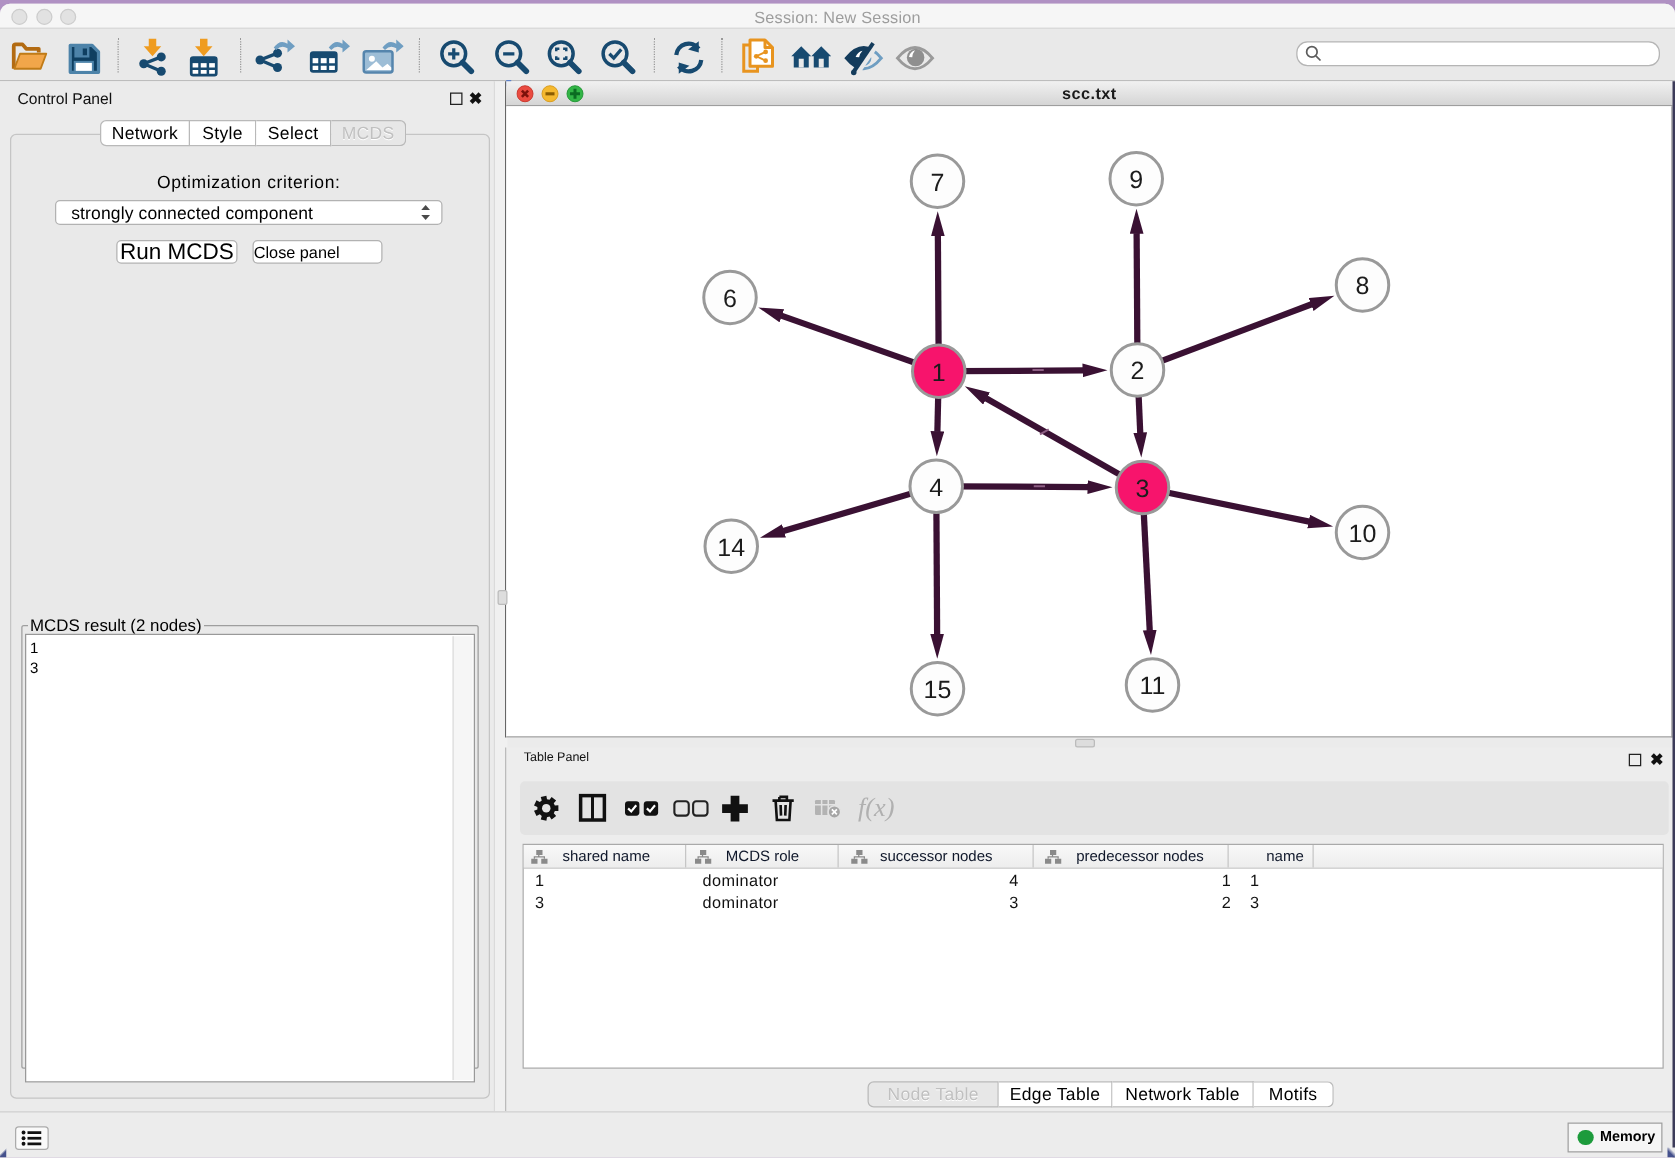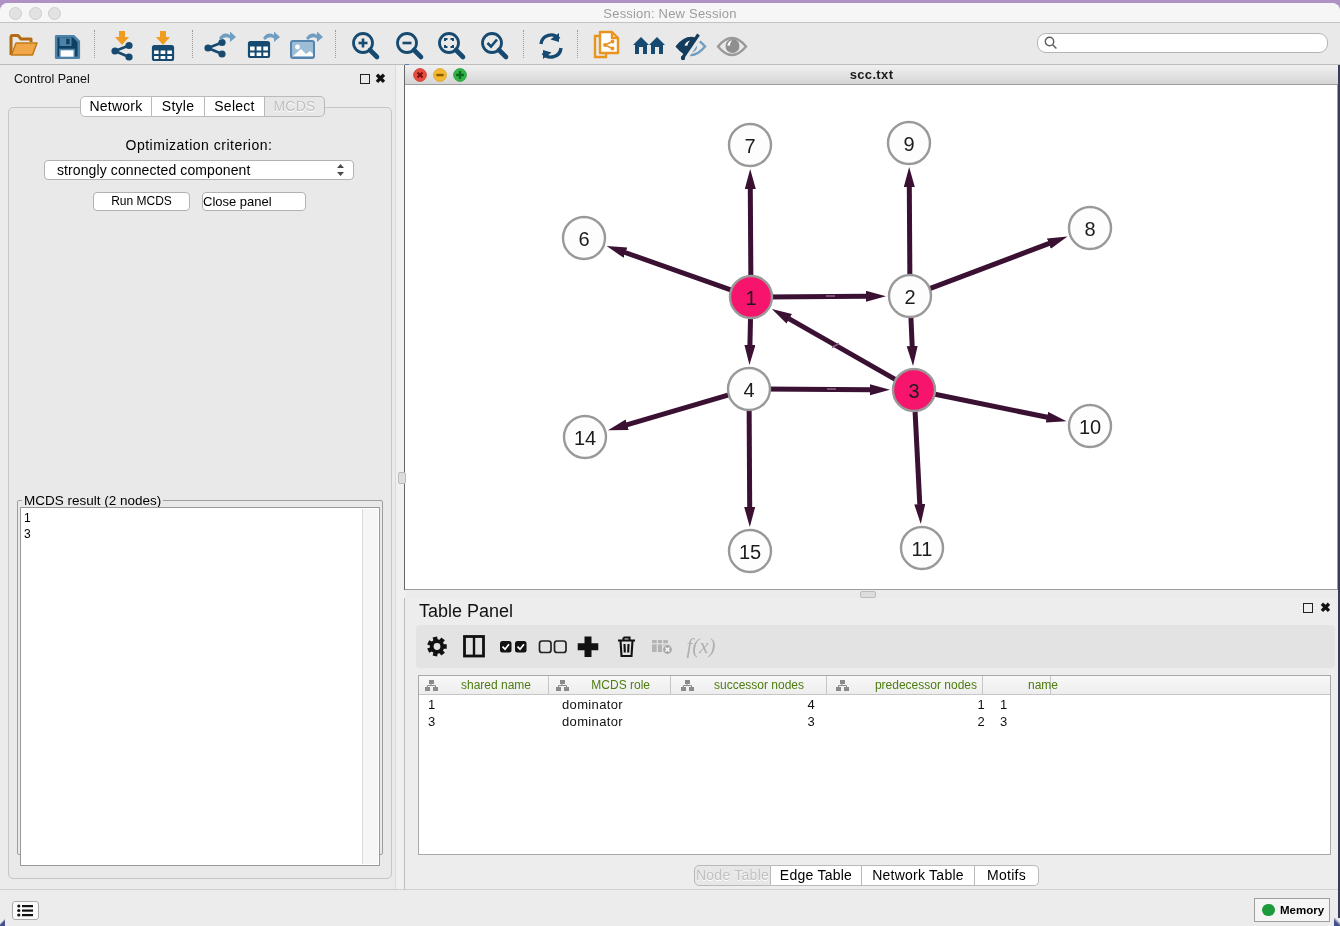--- a/index.html
+++ b/index.html
@@ -41,21 +41,21 @@
 #nettitle .t{position:absolute;top:2px;left:0;width:100%;text-align:center;font-size:13px;
  font-weight:bold;letter-spacing:0.35px;color:#1a1a1a;}
 #netcanvas{position:absolute;left:0;top:20px;width:933px;height:505px;background:#fff;
  border-right:1px solid #9e9e9e;border-bottom:1px solid #9e9e9e;box-sizing:border-box;}
 #tablepanel{position:absolute;left:404px;top:598px;width:934px;height:291px;background:#ededed;
  border-left:1px solid #bbb;}
 #statusbar{position:absolute;left:0;top:889px;width:1340px;height:37px;background:#ececec;
  border-top:1px solid #cfcfcf;font-weight:bold;}
 #rightstrip{position:absolute;left:1338px;top:65px;width:2px;height:861px;background:#3c3b59;}
 .hsep{position:absolute;top:0;height:18px;width:0;border-left:1px solid #c6c6c6;}
-.hcell{position:absolute;top:2px;height:14px;font-size:12px;color:#4d7c0f;text-align:right;}
+.hcell{position:absolute;top:2px;height:14px;font-size:12px;color:#0f172a;text-align:center;}
 .trow{position:absolute;left:0;width:100%;height:16.5px;font-size:13px;letter-spacing:0.35px;color:#111;}
 .trow span{position:absolute;top:1px;}
 .trow .ra{text-align:right;}
 </style>
 </head>
 <body>
 <div id="win"></div>
 <div id="titlebar">
  <div class="tcirc" style="left:9px;"></div>
  <div class="tcirc" style="left:28.5px;"></div>
@@ -219,21 +219,21 @@
   <div class="tab last sel" style="width:60px">MCDS</div>
  </div>
  <div class="abs" style="left:44px;top:95px;width:308px;height:18px;background:#fff;border:1px solid #b2b2b2;border-radius:4px;">
    <div class="abs" style="left:12px;top:1px;font-size:14px;letter-spacing:0.1px;color:#000">strongly connected component</div>
    <svg width="11" height="14" viewBox="0 0 11 14" style="position:absolute;right:7px;top:2px">
      <path d="M2 5 L5.5 1 L9 5 Z" fill="#4a4a4a"></path>
         <path d="M2 9 L5.5 13 L9 9 Z" fill="#4a4a4a"></path>
    </svg>
  </div>
  <div class="abs" style="left:8px;top:72px;width:382px;text-align:center;font-size:14px;letter-spacing:0.5px;color:#000">Optimization criterion:</div>
- <div class="abs" style="left:93px;top:127px;width:95px;height:17px;background:#fff;border:1px solid #b2b2b2;border-radius:4px;text-align:center;font-size:12px;line-height:17px;color:#000">Run MCDS</div>
+ <div class="abs" style="left:93px;top:127px;width:95px;height:17px;background:#fff;border:1px solid #b2b2b2;border-radius:4px;text-align:center;font-size:18px;line-height:17px;color:#000">Run MCDS</div>
  <div class="abs" style="left:202px;top:127px;width:102px;height:17px;background:#fff;border:1px solid #b2b2b2;border-radius:4px;text-align:left;font-size:13px;line-height:17px;color:#000">Close panel</div>
  <fieldset class="abs" style="left:17px;top:428px;width:364px;height:360px;margin:0;padding:0;border:1px solid #9e9e9e;border-radius:2px;">
   <legend style="font-size:13.5px;color:#000;margin-left:4px;padding:0 2px;">MCDS result (2 nodes)</legend>
  </fieldset>
  <div class="abs" style="left:20px;top:442px;width:358px;height:357px;background:#fff;border:1px solid #999;font-size:12px;color:#000;">
    <div style="position:absolute;left:3px;top:2px;line-height:16px;">1<br>3</div>
    <div style="position:absolute;right:1px;top:1px;width:15px;height:355px;background:#f6f6f6;border-left:1px solid #dcdcdc;"></div>
  </div>
 </div>
 <div id="divider"></div>
@@ -302,21 +302,21 @@
     <text x="509" y="312.5">3</text>
     <text x="180" y="359.5">14</text>
     <text x="685" y="348.5">10</text>
     <text x="345" y="473.5">15</text>
     <text x="517" y="470.5">11</text>
    </g>
   </svg>
  </div>
 </div>
 <div id="tablepanel">
- <div class="abs" style="left:14px;top:3px;font-size:18px;color:#111">Table Panel</div>
+ <div class="abs" style="left:14px;top:3px;font-size:10px;color:#111">Table Panel</div>
  <div class="wbtn-sq" style="left:898px;top:5px"></div>
  <div class="wbtn-x" style="left:915px;top:4px">✖</div>
  <div class="abs" style="left:11px;top:27px;width:919px;height:43px;background:#e3e3e3;border-radius:4px;">
   <svg width="330" height="43" viewBox="0 0 330 43" style="position:absolute;left:0;top:0">
    <path d="M30.7 19.2 L30.7 23.8 L27.9 23.7 L27.0 25.5 L28.9 27.7 L25.3 30.5 L23.6 28.2 L21.6 28.7 L21.1 31.5 L16.6 30.5 L17.4 27.7 L15.8 26.4 L13.2 27.8 L11.2 23.6 L13.9 22.5 L13.9 20.5 L11.2 19.4 L13.2 15.2 L15.8 16.6 L17.4 15.3 L16.6 12.5 L21.1 11.5 L21.6 14.3 L23.6 14.8 L25.3 12.5 L28.9 15.3 L27.0 17.5 L27.9 19.3 Z" fill="#111"></path>
    <circle cx="21" cy="21.5" r="3.4" fill="#e3e3e3"></circle>
    <rect x="48.5" y="11.5" width="19" height="19.5" fill="none" stroke="#111" stroke-width="2.8"></rect>
    <line x1="58" y1="11.5" x2="58" y2="31" stroke="#111" stroke-width="2.4"></line>
    <g>
     <rect x="84" y="16" width="11.5" height="11.5" rx="2.5" fill="#111"></rect>
@@ -377,21 +377,21 @@
       </div>
   <div class="trow" style="top:36.5px;">
         <span style="left:9px">3</span>
         <span style="left:143px">dominator</span>
         <span class="ra" style="left:296px;width:100px">3</span>
         <span class="ra" style="left:466px;width:100px">2</span>
         <span style="left:581px">3</span>
       </div>
  </div>
  <div class="tabrow" style="left:289px;top:267px">
-  <div class="tab first sel" style="width:77px">Node Table</div>
+  <div class="tab first sel" style="width:105px">Node Table</div>
   <div class="tab" style="width:91px">Edge Table</div>
   <div class="tab" style="width:113px">Network Table</div>
   <div class="tab last" style="width:64px">Motifs</div>
  </div>
 </div>
 <div class="abs" style="left:860px;top:591px;width:14px;height:5px;background:#ddd;border:1px solid #bbb;border-radius:2px;"></div>
 <div class="abs" style="left:398px;top:472px;width:6px;height:10px;background:#ddd;border:1px solid #bbb;border-radius:2px;"></div>
 <div id="statusbar">
  <div class="abs" style="left:12px;top:11px;width:25px;height:17px;background:#fafafa;border:1px solid #ababab;border-radius:3px;">
   <svg width="17" height="13" viewBox="0 0 17 13" style="position:absolute;left:4px;top:2px">

